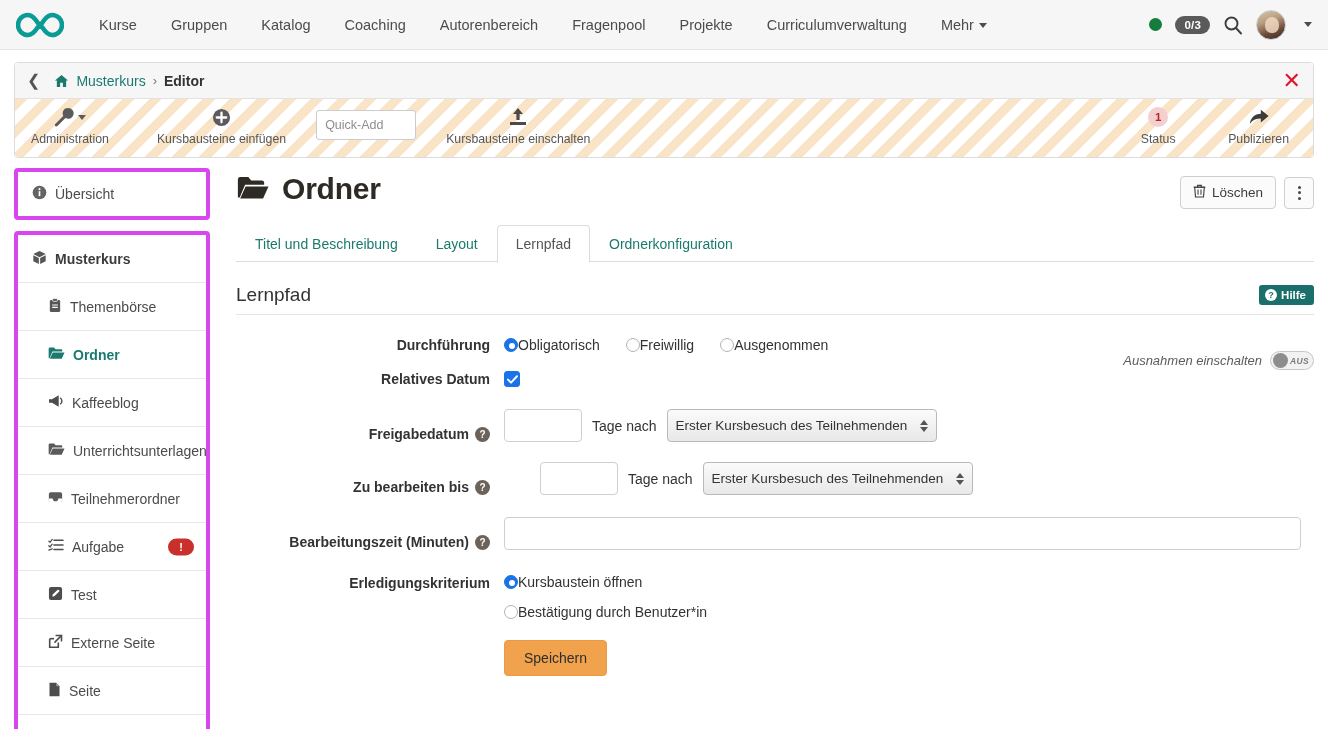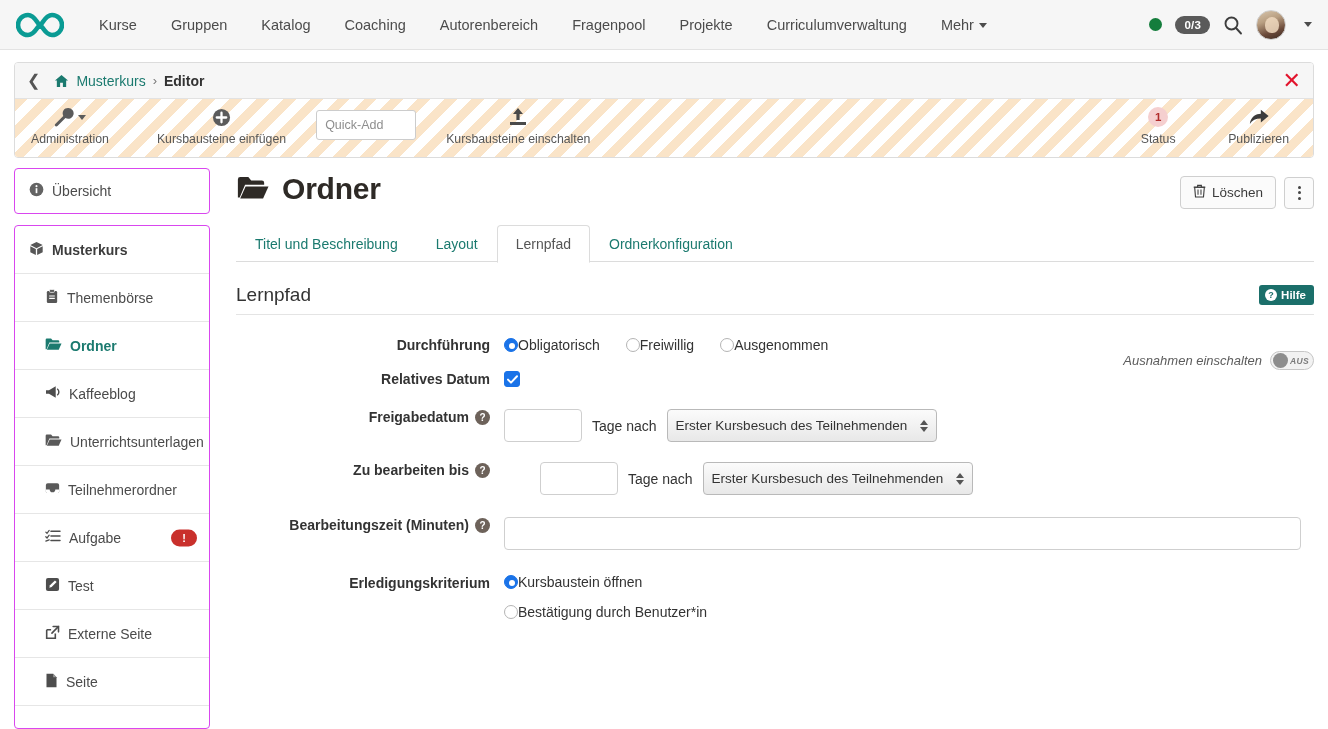--- a/index.html
+++ b/index.html
@@ -95,21 +95,21 @@
     width: 100px; height: 30px; border:1px solid #ccc; border-radius:3px;
     background:#fff; font-size:12.5px; color:#8a8a8a; padding: 0 8px;
     font-family:"Liberation Sans", sans-serif; margin-top: 6px;
   }
   .quick-add::placeholder { color:#8e8e8e; }
 
   
   .content { display:flex; padding: 10px 14px 0 14px; }
   .sidebar { width: 196px; flex-shrink:0; }
   .side-card {
-    border:1px solid #d946ef; border-radius:4px; background:#fff;
+    border:4px solid #d946ef; border-radius:4px; background:#fff;
     margin-bottom: 11px; overflow:hidden;
   }
   .side-overview {
     display:flex; align-items:center; gap:8px;
     padding: 13px 14px; color:#4b4b4b; font-size:14px; cursor:pointer;
   }
   .side-row {
     display:flex; align-items:center; gap:8px;
     padding: 13px 14px; color:#4b4b4b; font-size:14px; cursor:pointer;
     border-bottom:1px solid #e6e6e6; position:relative; min-height:48px;
@@ -172,21 +172,21 @@
     padding: 4px 8px 4px 6px; border-radius:3px; cursor:pointer;
     display:flex; align-items:center; gap:4px;
   }
   .help-q {
     width:12px;height:12px;border-radius:50%;background:#fff;color:#1b6f6a;
     font-size:9px;font-weight:bold;display:flex;align-items:center;justify-content:center;
   }
 
   
   .form { margin-top: 22px; position:relative; }
-  .frow { display:flex; align-items:flex-start; margin-bottom: 18px; }
+  .frow { display:flex; align-items:flex-end; margin-bottom: 18px; }
   .flabel {
     width: 268px; text-align:right; padding-right: 14px;
     font-size:14px; font-weight:bold; color:#333;
     display:flex; align-items:center; justify-content:flex-end; gap:6px;
   }
   .qmark {
     width:15px;height:15px;border-radius:50%;background:#6d625a;color:#fff;
     font-size:10px;font-weight:bold;display:inline-flex;align-items:center;justify-content:center;
     cursor:pointer; flex-shrink:0;
   }
@@ -639,17 +639,23 @@
                 <span>Kursbaustein öffnen</span>
               </label>
               <label class="radio-item">
                 <span class="rdo"></span>
                 <span>Bestätigung durch Benutzer*in</span>
               </label>
             </div>
           </div>
         </div>
 
+        <div class="frow" style="margin-bottom:0;">
+          <div class="flabel"></div>
+          <div class="fctl">
+            <button class="btn-save">Speichern</button>
+          </div>
+        </div>
 
       </div>
     </div>
   </div>
 </div>
 
 </body></html>

